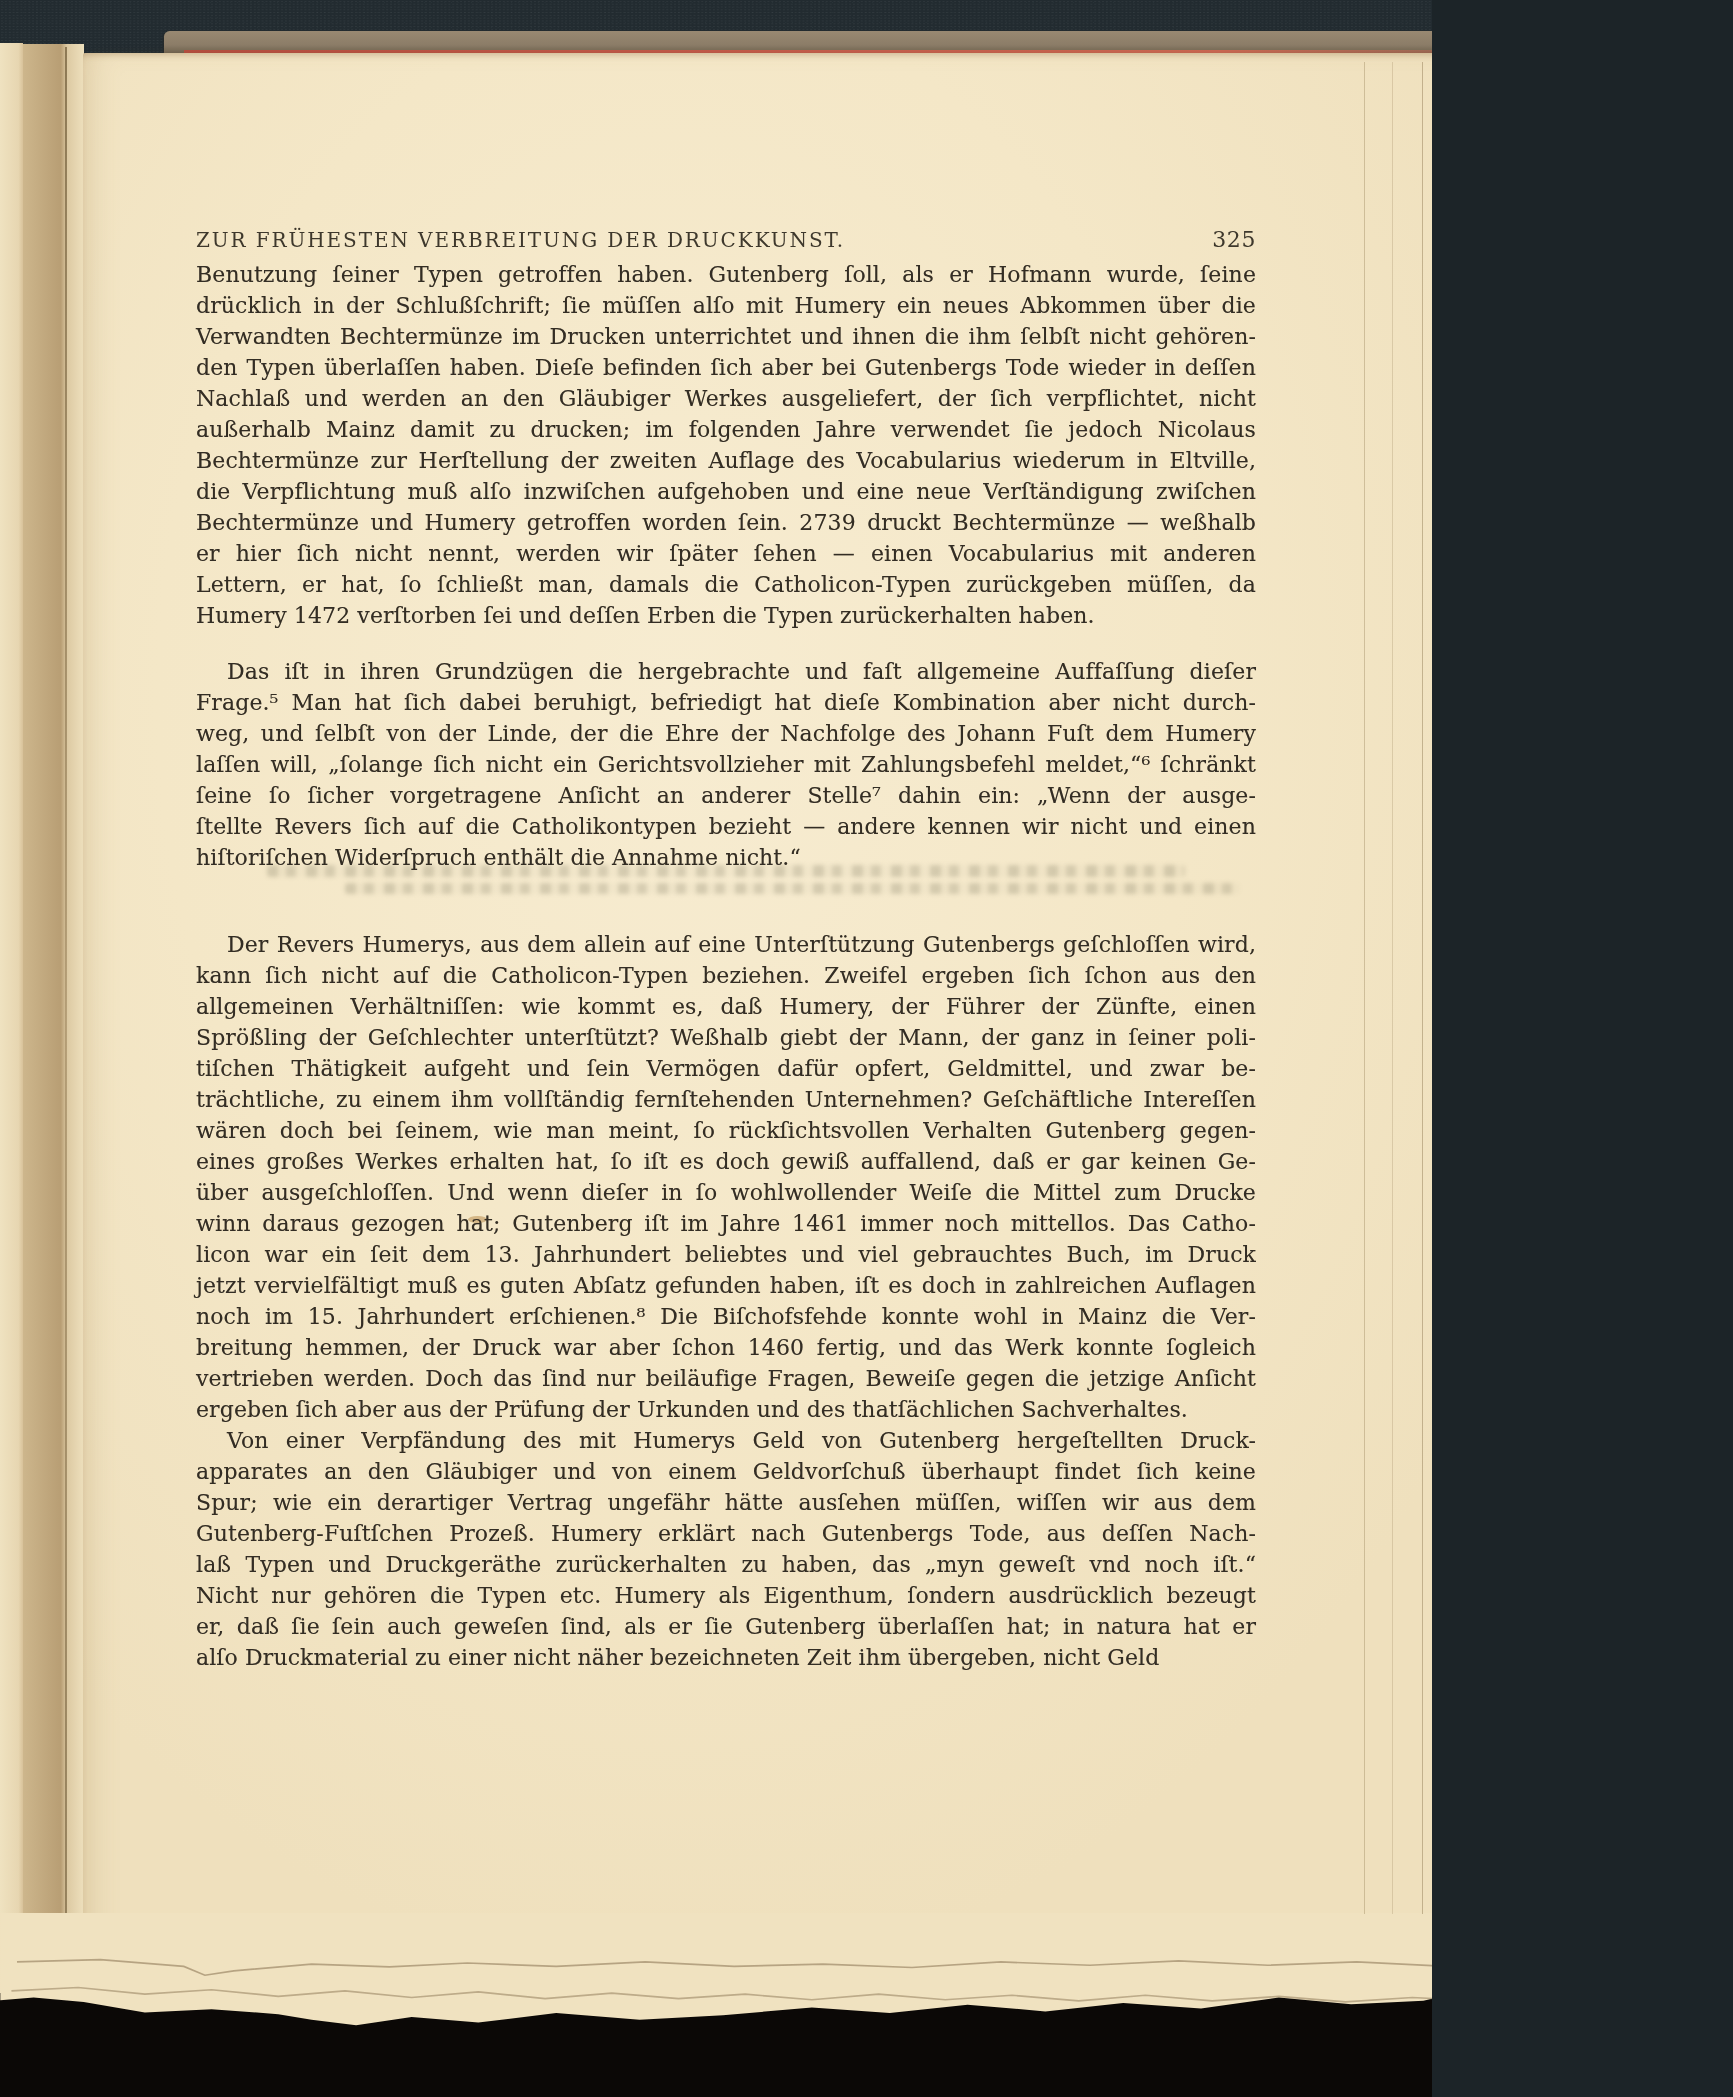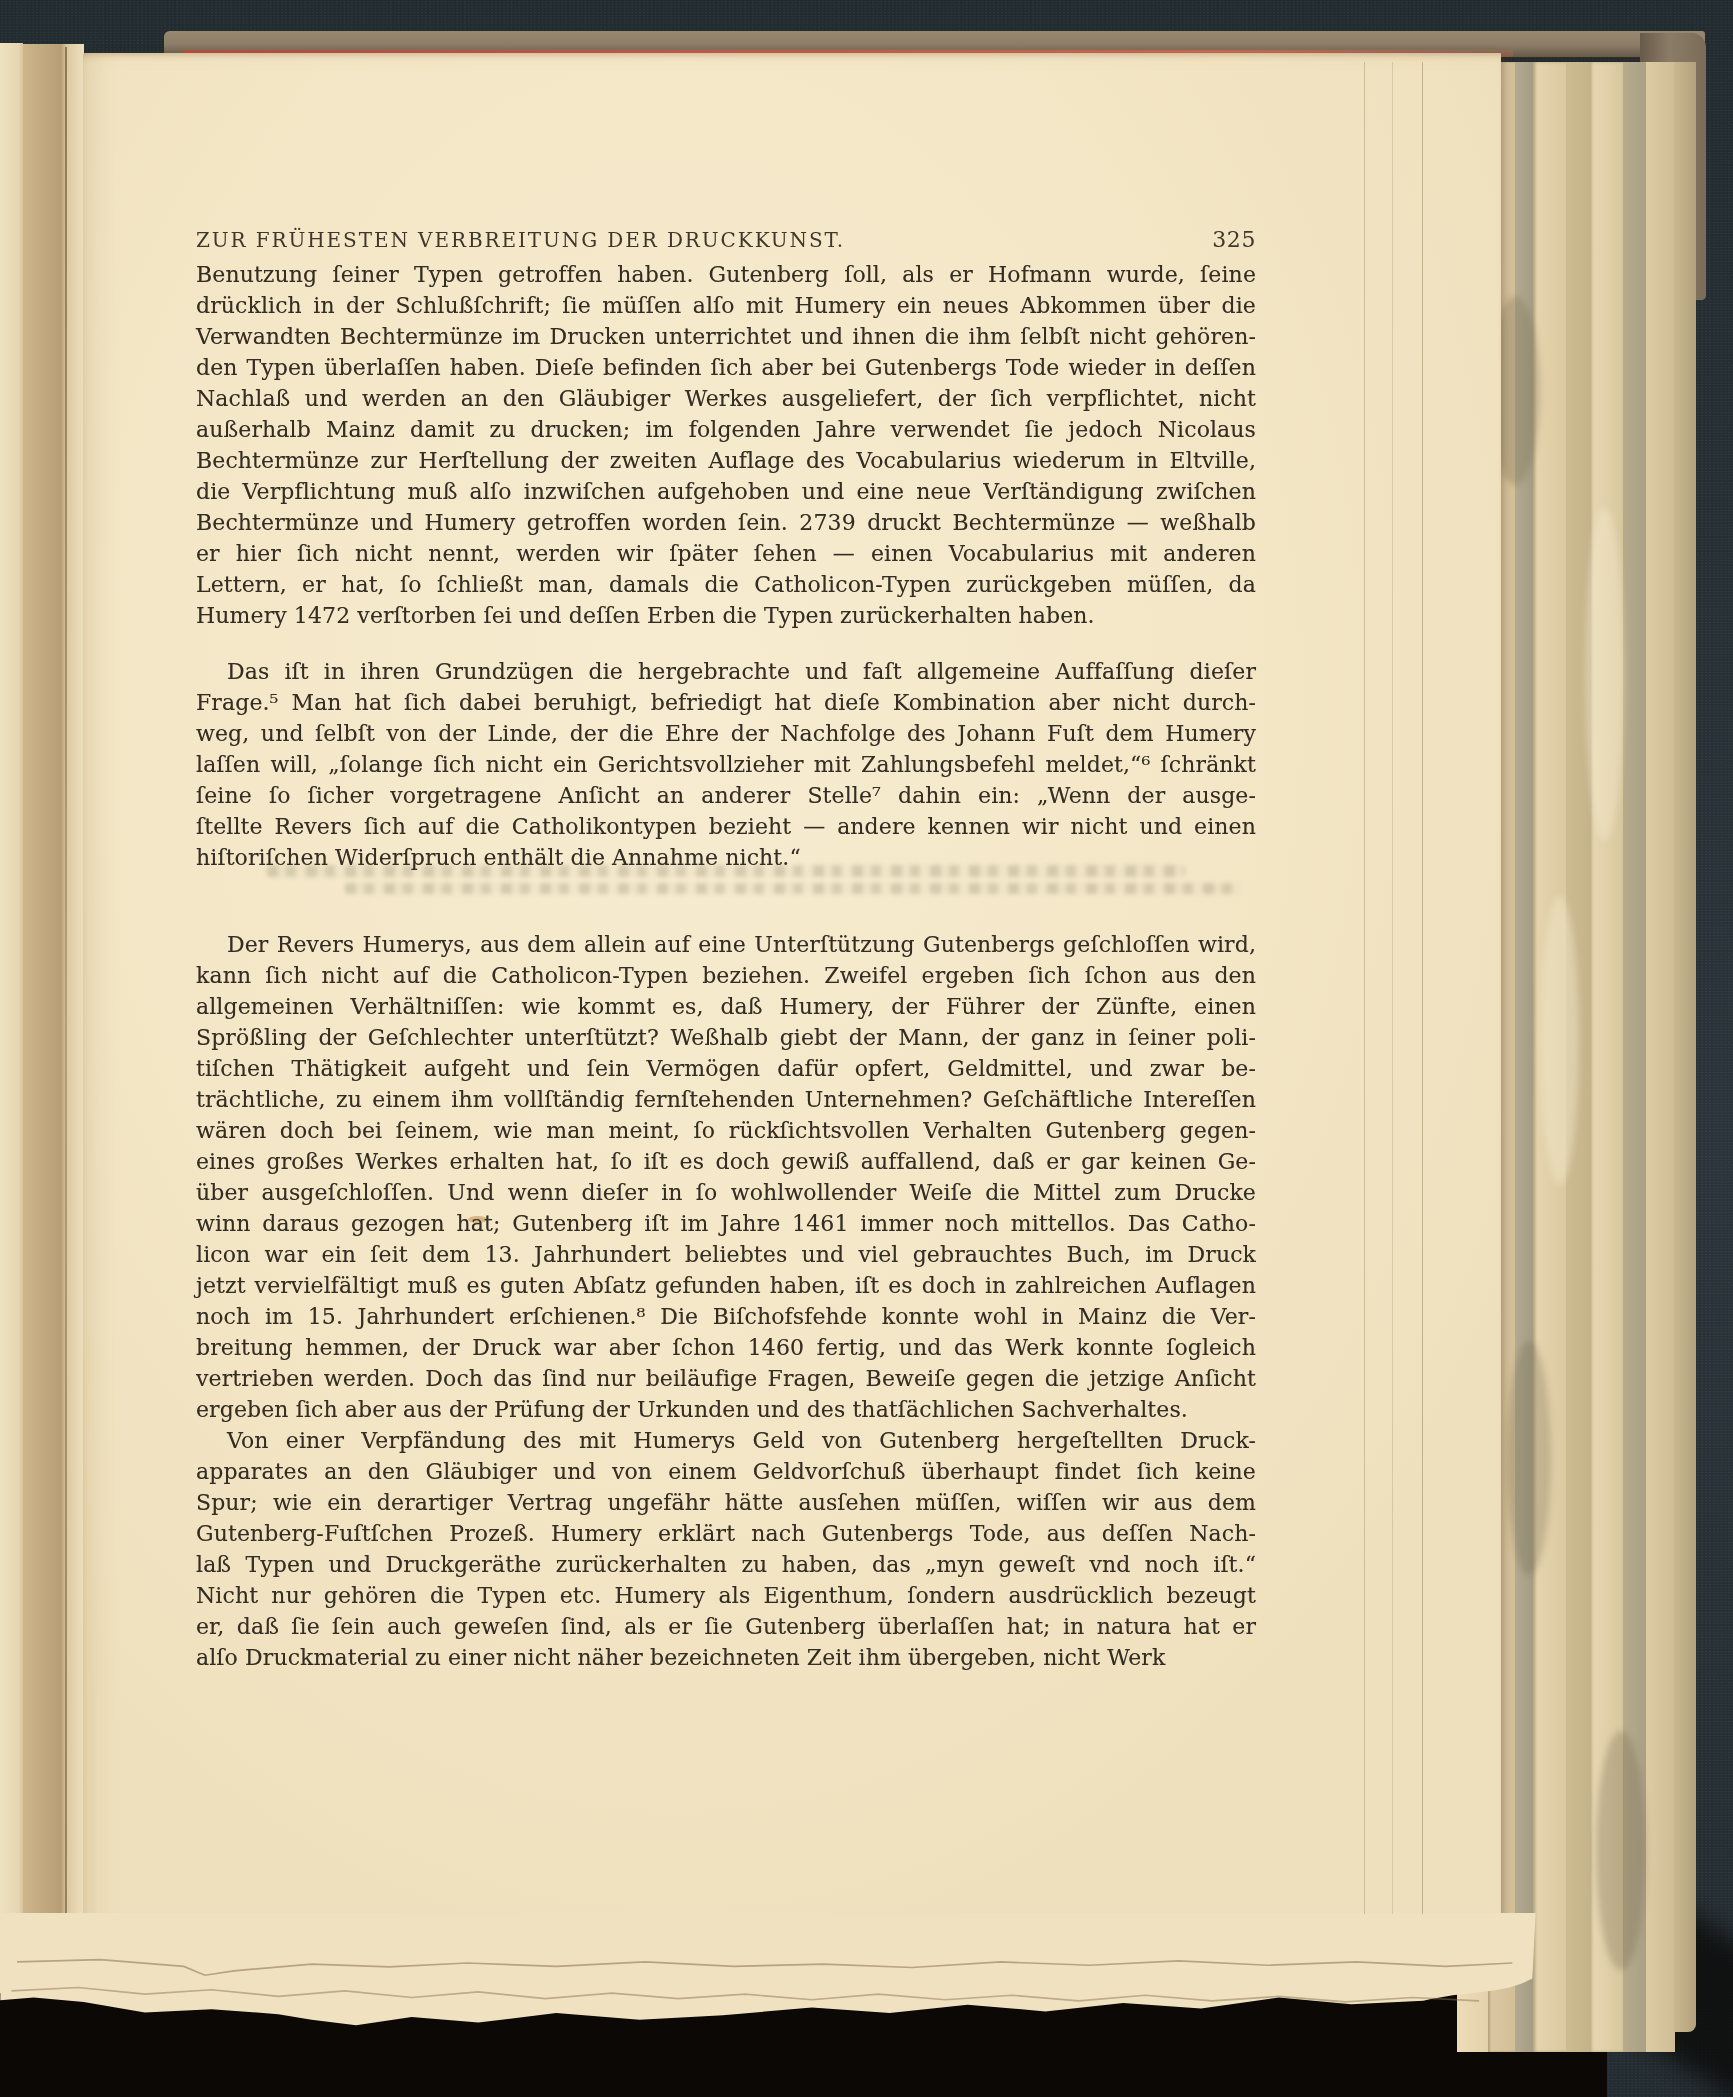--- a/index.html
+++ b/index.html
@@ -1,16 +1,16 @@
 <!DOCTYPE html>
 <html style="--background: #263036; --shadow-black: #0b0806; --paper: #f4e7c7; --ink: #332d24; --header-ink: #3e382c; --cover-brown: #8b7c67; --cover-dark: #675a49; --red-edge: #c75b4b; --deckle-light: #ecdcb6; --deckle-mid: #d7c59e; --deckle-dark: #b3a682;font-size:9px"><head>
 <meta charset="utf-8">
 <style>
   html,body{margin:0;padding:0;background:#1c2428;}
-  #scene{position:relative;width:1733px;height:2097px;overflow:hidden;
+  #scene{position:relative;width:1432px;height:2097px;overflow:hidden;
     font-family:"DejaVu Serif","Liberation Serif",serif;
     background-color:var(--background,#263036);
     background-image:
       radial-gradient(rgba(255,255,255,.055) 0.6px, transparent 0.8px),
       radial-gradient(rgba(150,185,195,.05) 0.6px, transparent 0.9px),
       linear-gradient(180deg,#222b30 0%,#2a343a 55%,#232c31 100%);
     background-size:3.9px 2.8px,6.7px 5px,100% 100%;}
 
   .abs{position:absolute;}
 
@@ -196,19 +196,19 @@
           <div class="tline last">ergeben ſich aber aus der Prüfung der Urkunden und des thatſächlichen Sachverhaltes.</div>
         </div>
         <div class="para indent">
           <div class="tline first">Von einer Verpfändung des mit Humerys Geld von Gutenberg hergeſtellten Druck-</div>
           <div class="tline">apparates an den Gläubiger und von einem Geldvorſchuß überhaupt findet ſich keine</div>
           <div class="tline">Spur; wie ein derartiger Vertrag ungefähr hätte ausſehen müſſen, wiſſen wir aus dem</div>
           <div class="tline">Gutenberg-Fuſtſchen Prozeß. Humery erklärt nach Gutenbergs Tode, aus deſſen Nach-</div>
           <div class="tline">laß Typen und Druckgeräthe zurückerhalten zu haben, das „myn geweſt vnd noch iſt.“</div>
           <div class="tline">Nicht nur gehören die Typen etc. Humery als Eigenthum, ſondern ausdrücklich bezeugt</div>
           <div class="tline">er, daß ſie ſein auch geweſen ſind, als er ſie Gutenberg überlaſſen hat; in natura hat er</div>
-          <div class="tline last">alſo Druckmaterial zu einer nicht näher bezeichneten Zeit ihm übergeben, nicht Werk</div>
+          <div class="tline last">alſo Druckmaterial zu einer nicht näher bezeichneten Zeit ihm übergeben, nicht Geld</div>
         </div>
       </div>
   </div>
 
 </div>
 
 
 </body></html>

